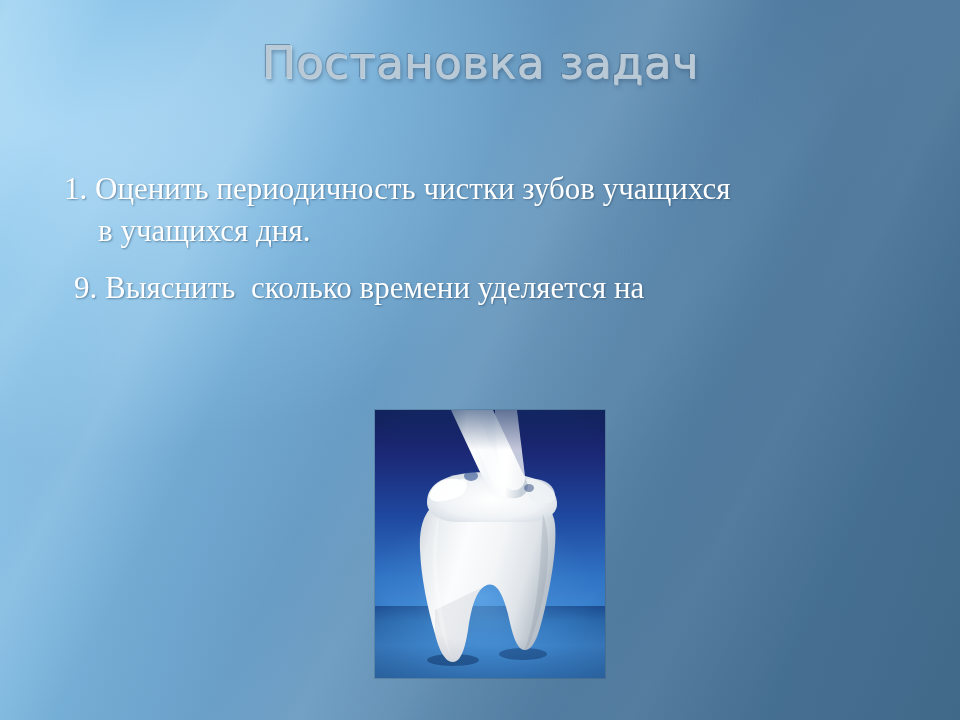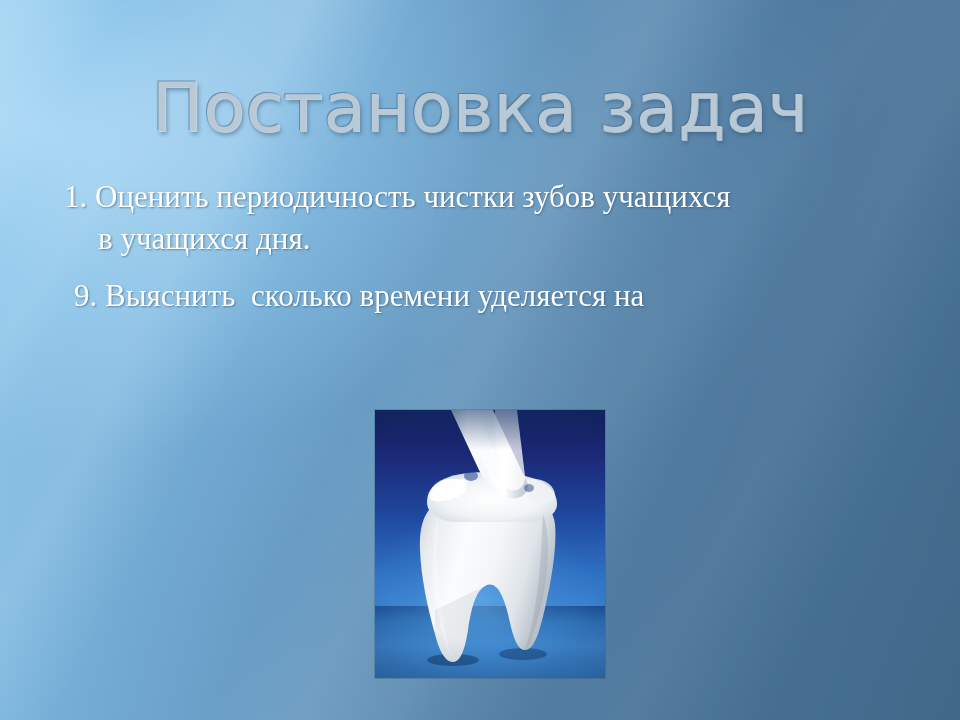--- a/index.html
+++ b/index.html
@@ -63,39 +63,39 @@
       linear-gradient(118deg, rgba(255,255,255,0) 46%, rgba(56,96,130,0.26) 82%, rgba(50,88,122,0.34) 100%);
   }
 
   .layer { position: absolute; inset: 0; }
 
   
   #title {
     position: absolute;
     left: 0;
     right: 0;
-    top: 68px;
+    top: 36px;
     text-align: center;
     font-family: "DejaVu Sans", "Liberation Sans", sans-serif;
-    font-size: 68px;
+    font-size: 45px;
     font-weight: 400;
     letter-spacing: 0.5px;
     color: #b9c9d6;
     text-shadow:
        1px 1px 0 rgba(255,255,255,0.55),
       -1px -1px 0 rgba(70,100,130,0.55),
        2px 3px 4px rgba(45,75,105,0.50);
     white-space: nowrap;
   }
 
   
   #body-list {
     position: absolute;
     left: 64px;
-    top: 176px;
+    top: 168px;
     width: 850px;
     color: #ffffff;
     font-size: 31px;
     line-height: 1.34;
     text-shadow: 1px 1px 2px rgba(40,72,104,0.55);
   }
   #body-list .bullet { margin-bottom: 16px; }
   #body-list .bullet .l1 { display: block; white-space: pre; }
   #body-list .bullet .l2 { display: block; white-space: pre; padding-left: 34px; }
   #body-list .bullet.second .l1 { padding-left: 10px; }

